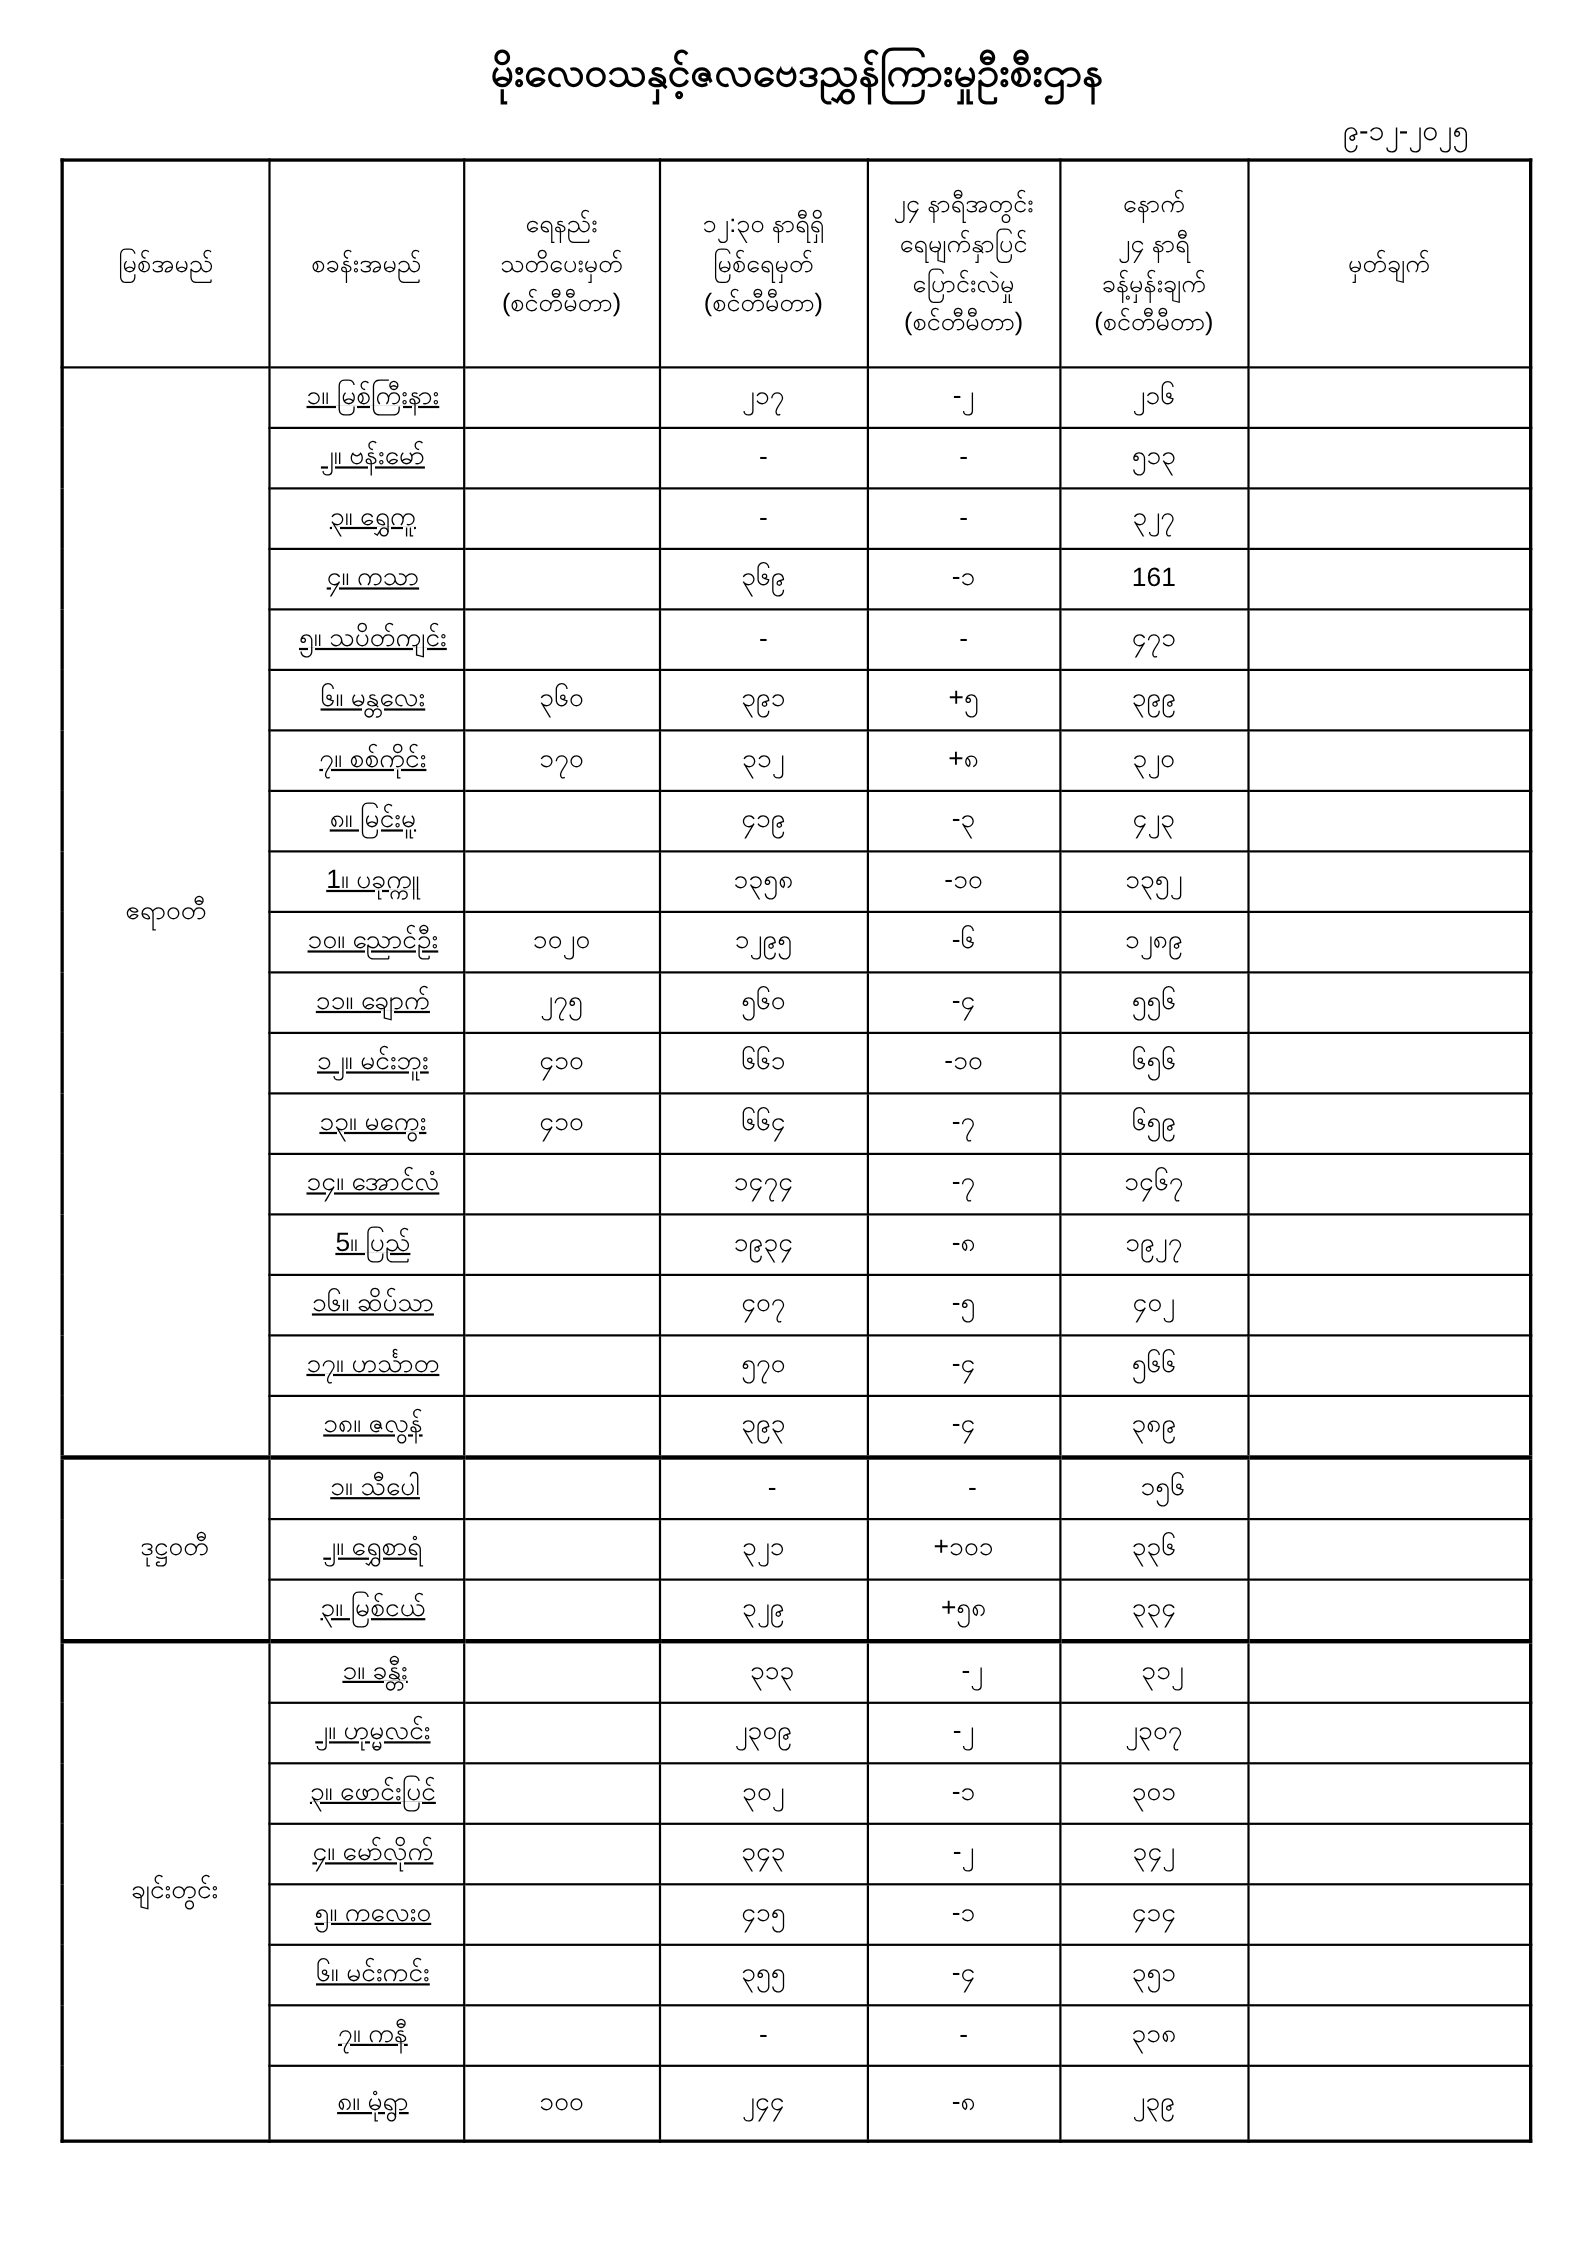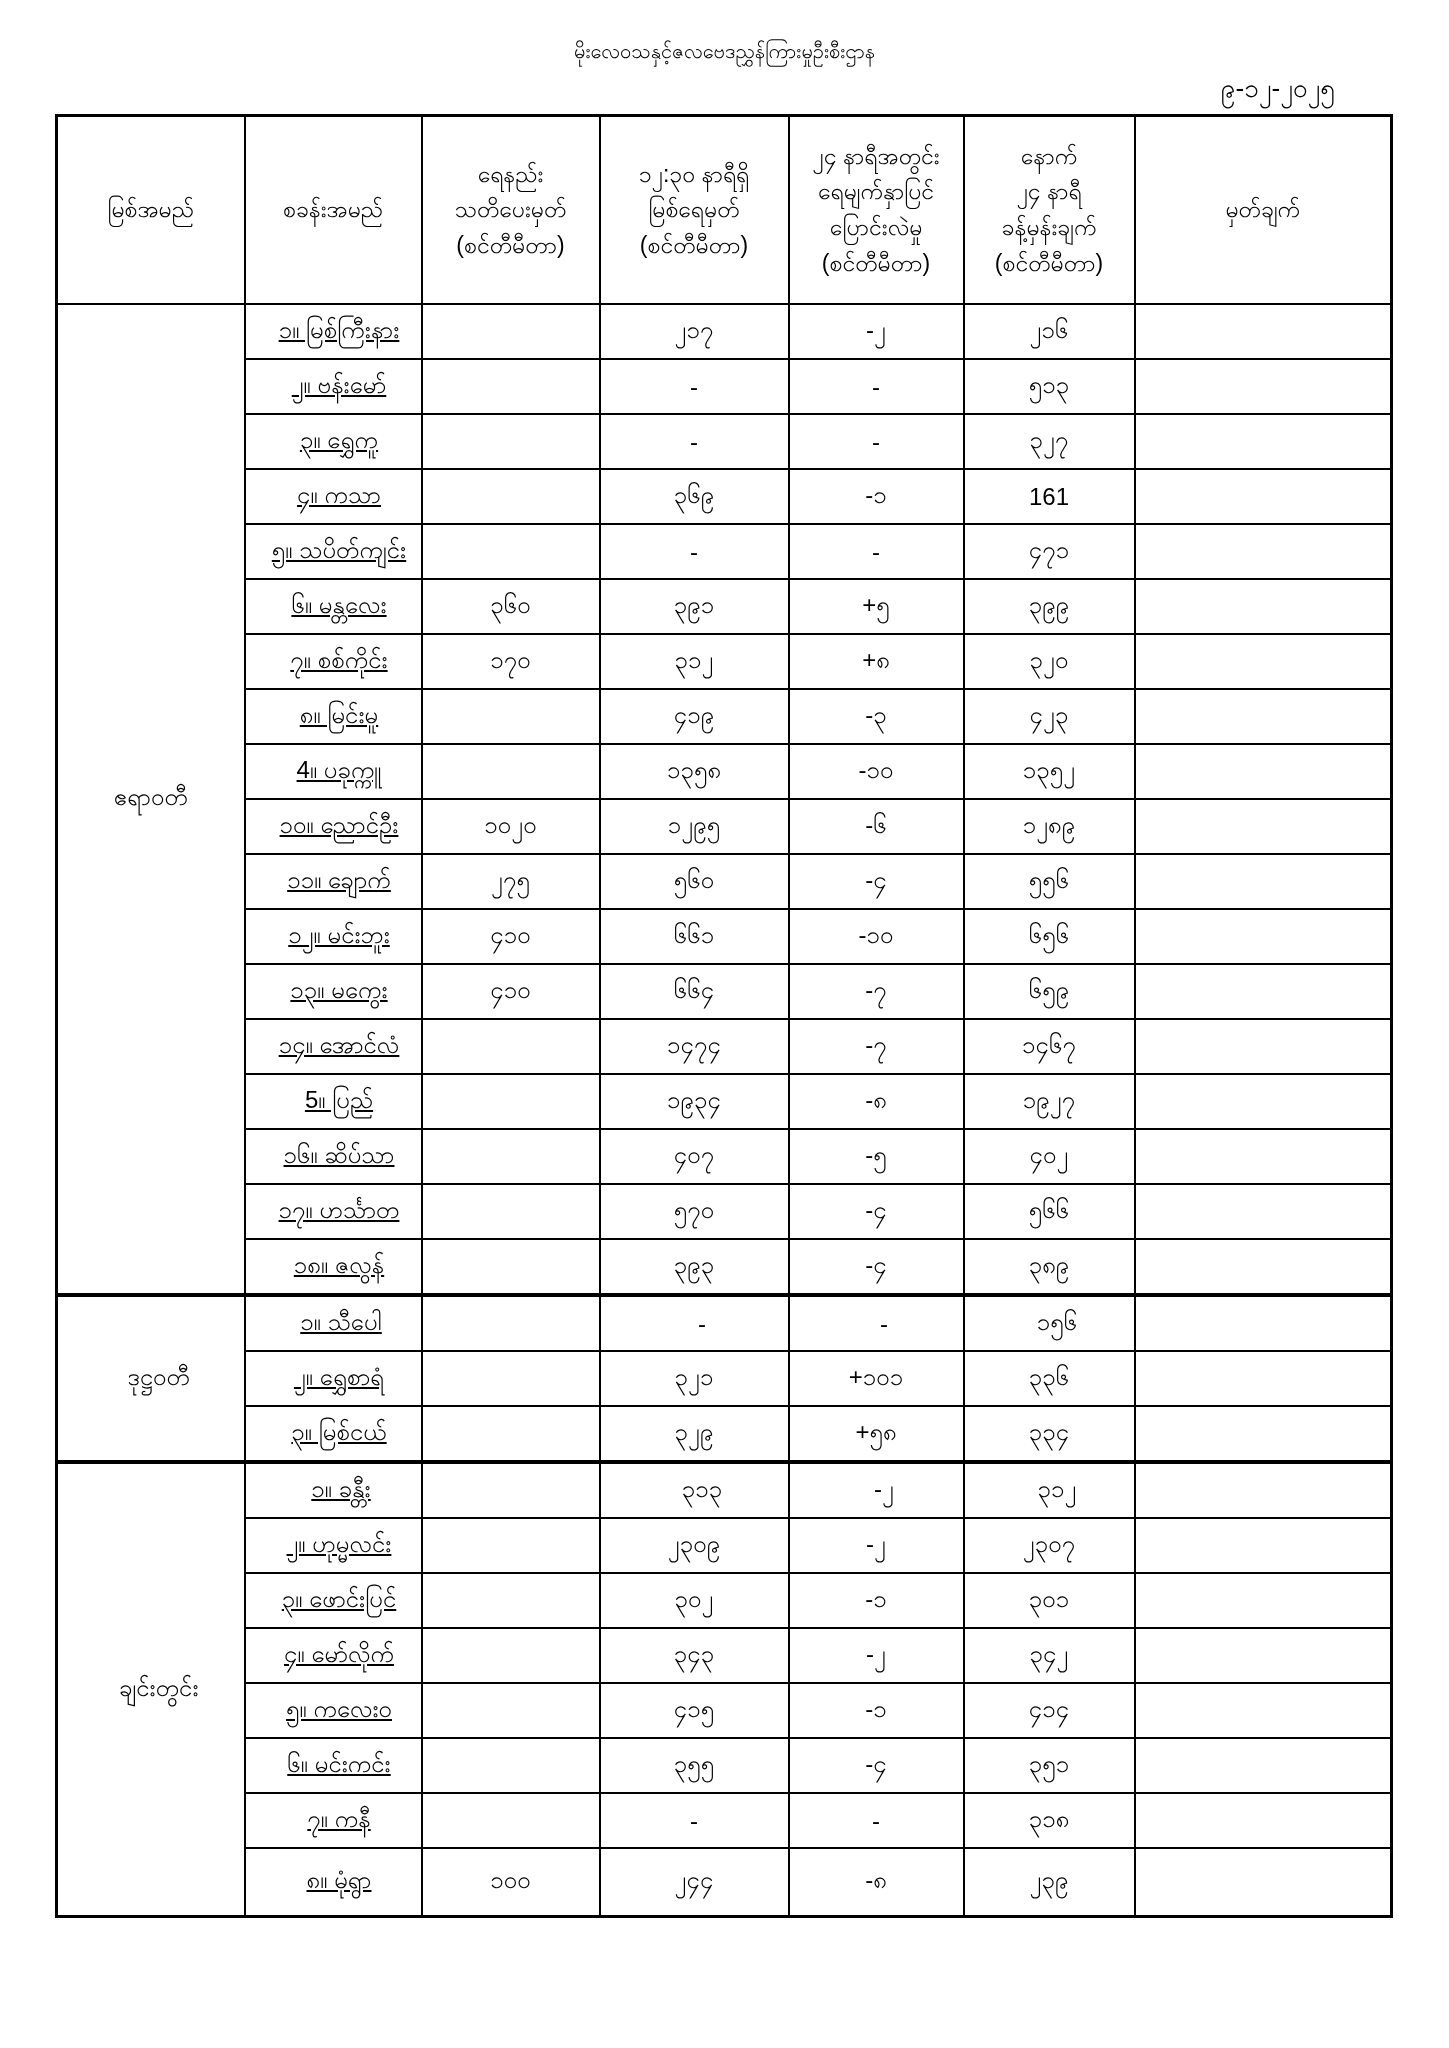--- a/index.html
+++ b/index.html
@@ -3,21 +3,21 @@
 <meta charset="utf-8">
 <style>
   html, body { margin:0; padding:0; }
   body {
     width:1449px; height:2048px;
     background:#ffffff; color:#000;
     font-family:"Liberation Sans", sans-serif;
     position:relative;
   }
   .title-block { text-align:center; padding-top:34px; }
-  .title-line { font-size:20px; font-weight:normal; line-height:1.75;text-align:center; }
+  .title-line { font-size:37px; font-weight:bold; line-height:1.75;text-align:center; }
   .date-line { text-align:right; margin:2px 114px 4px 0; font-size:26px; }
   table.river-table {
     border-collapse:collapse; table-layout:fixed;
     margin-left:55px; width:1335px;
     border:3px solid #000;
   }
   .river-table col.c1 { width:188px; }
   .river-table col.c2 { width:177px; }
   .river-table col.c3 { width:178px; }
   .river-table col.c4 { width:189px; }
@@ -140,21 +140,21 @@
       </tr>
       <tr>
         <td class="station">၈။ မြင်းမူ</td>
         <td class="num"></td>
         <td class="num">၄၁၉</td>
         <td class="num">-၃</td>
         <td class="num">၄၂၃</td>
         <td class="remark"></td>
       </tr>
       <tr>
-        <td class="station">4။ ပခုက္ကူ</td>
+        <td class="station">1။ ပခုက္ကူ</td>
         <td class="num"></td>
         <td class="num">၁၃၅၈</td>
         <td class="num">-၁၀</td>
         <td class="num">၁၃၅၂</td>
         <td class="remark"></td>
       </tr>
       <tr>
         <td class="station">၁၀။ ညောင်ဦး</td>
         <td class="num">၁၀၂၀</td>
         <td class="num">၁၂၉၅</td>

